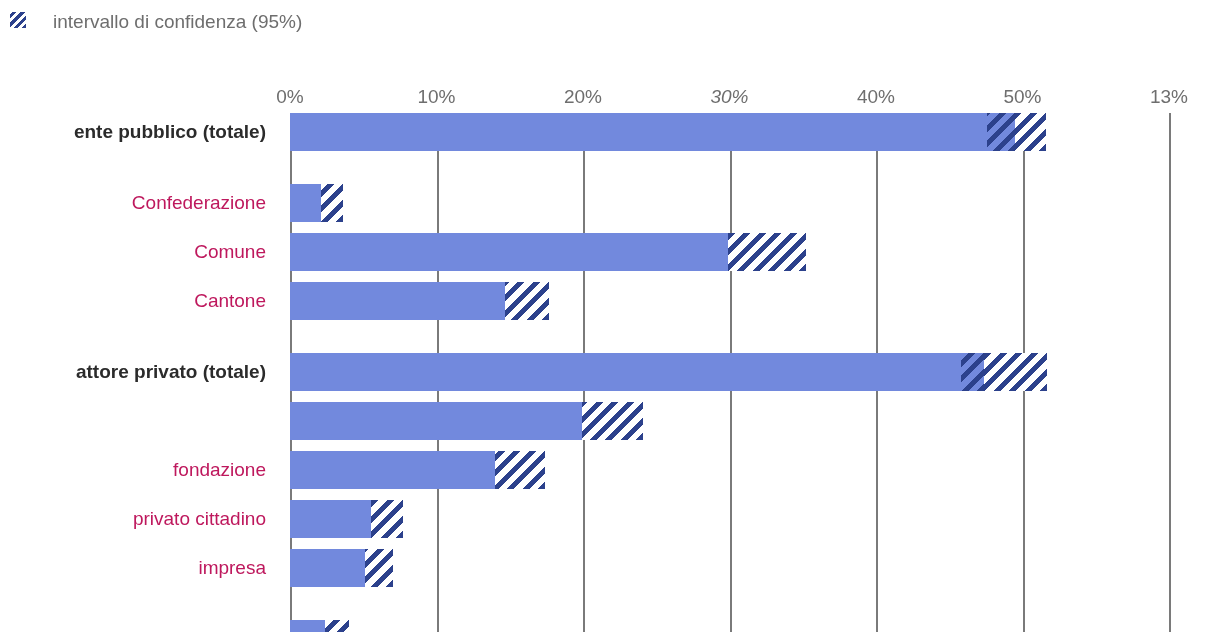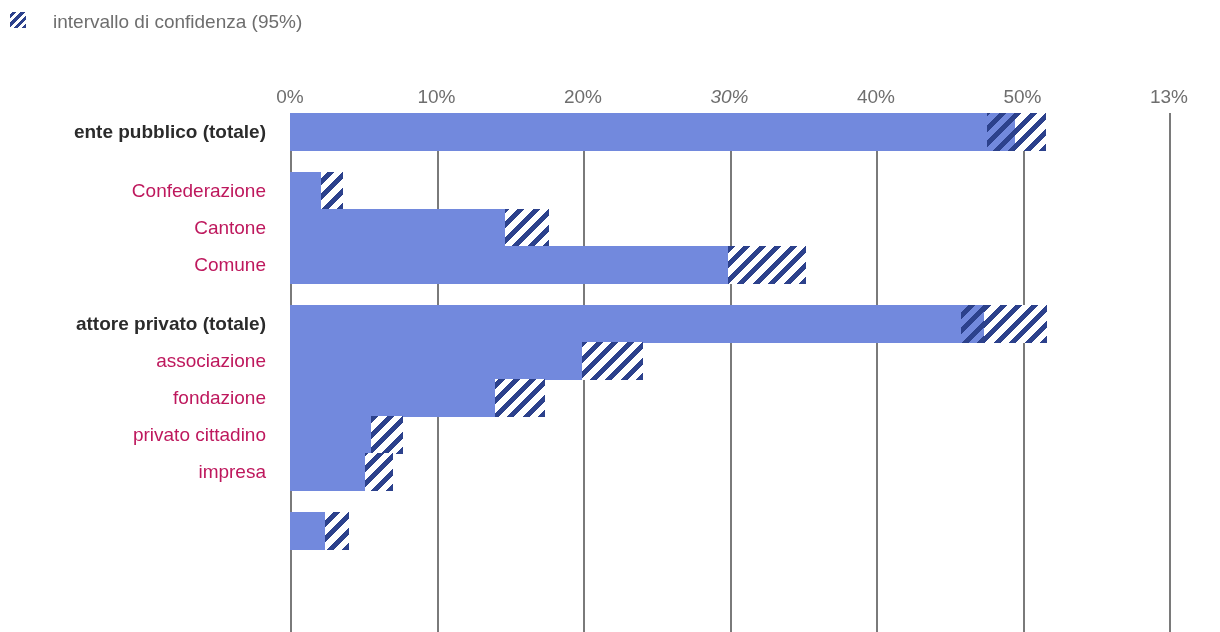--- a/index.html
+++ b/index.html
@@ -82,21 +82,21 @@
   
   .rows {
     position: absolute;
     left: 0;
     top: 113px;
     width: 1220px;
   }
   .row {
     position: relative;
     height: 37px;
-    margin-bottom: 0;
+    margin-bottom: 12px;
   }
   .row.spacer {
     height: 22px;
     margin-bottom: 0;
   }
   .row-label {
     position: absolute;
     right: 954px; 
     top: 0;
     height: 38px;
@@ -174,44 +174,43 @@
       </div>
       <div class="row spacer"></div>
       <div class="row">
         <div class="row-label">Confederazione</div>
         <div class="bar-wrap" style="width: 52.74px;">
           <div class="bar-solid" style="width: 30.765px;"></div>
           <div class="bar-ci over-white" style="left: 30.765px; width: 21.975px;"></div>
         </div>
       </div>
       <div class="row">
+        <div class="row-label">Comune</div>
+        <div class="bar-wrap" style="width: 515.68px;">
+          <div class="bar-solid" style="width: 438.035px;"></div>
+          <div class="bar-ci over-white" style="left: 438.035px; width: 77.645px;"></div>
+        </div>
+      </div>
+      <div class="row">
         <div class="row-label">Cantone</div>
         <div class="bar-wrap" style="width: 259.305px;">
           <div class="bar-solid" style="width: 215.355px;"></div>
           <div class="bar-ci over-white" style="left: 215.355px; width: 43.95px;"></div>
-        </div>
-      </div>
-      <div class="row">
-        <div class="row-label">Comune</div>
-        <div class="bar-wrap" style="width: 515.68px;">
-          <div class="bar-solid" style="width: 438.035px;"></div>
-          <div class="bar-ci over-white" style="left: 438.035px; width: 77.645px;"></div>
         </div>
       </div>
       <div class="row spacer"></div>
       <div class="row">
         <div class="row-label bold">attore privato (totale)</div>
         <div class="bar-wrap" style="width: 757.405px;">
           <div class="bar-solid" style="width: 694.41px;"></div>
           <div class="bar-ci" style="left: 670.97px; width: 23.44px;"></div>
           <div class="bar-ci over-white" style="left: 694.41px; width: 62.995px;"></div>
         </div>
       </div>
       <div class="row">
-        <div class="row-label">associazione</div>
         <div class="bar-wrap" style="width: 353.065px;">
           <div class="bar-solid" style="width: 291.535px;"></div>
           <div class="bar-ci over-white" style="left: 291.535px; width: 61.53px;"></div>
         </div>
       </div>
       <div class="row">
         <div class="row-label">fondazione</div>
         <div class="bar-wrap" style="width: 254.91px;">
           <div class="bar-solid" style="width: 205.1px;"></div>
           <div class="bar-ci over-white" style="left: 205.1px; width: 49.81px;"></div>

